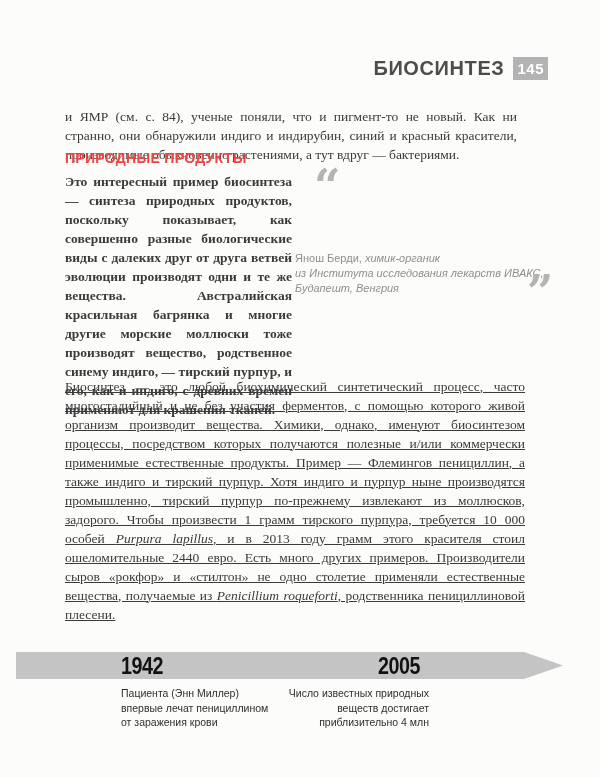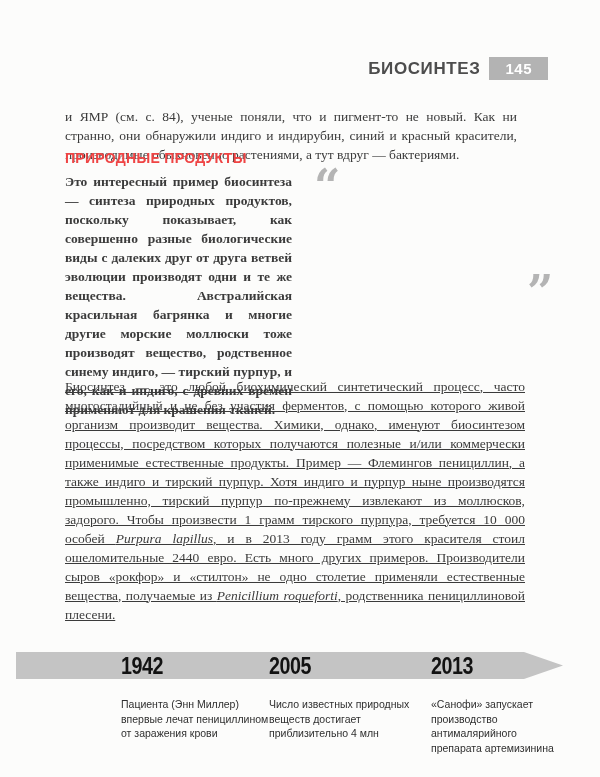--- a/index.html
+++ b/index.html
@@ -11,26 +11,26 @@
     font-family:"Liberation Serif", serif;
     color:#3b3b3b;
   }
   
   .header{
     position:absolute;top:57px;right:52px;
     display:flex;align-items:center;gap:9px;
     font-family:"Liberation Sans", sans-serif;
   }
   .chapter{
-    font-size:17px;font-weight:bold;color:#4d4d4d;letter-spacing:.6px;
+    font-size:20px;font-weight:bold;color:#4d4d4d;letter-spacing:.6px;
   }
   .page-badge{
     background:#b3b3b3;color:#ffffff;
     font-size:15px;font-weight:bold;
-    padding:3px 16px;letter-spacing:.5px;
+    padding:3px 4px;letter-spacing:.5px;
   }
   
   .para{
     position:absolute;left:65px;width:460px;
     font-size:13.5px;line-height:19px;
     text-align:justify;color:#3b3b3b;
     hyphens:auto;
   }
   .intro{top:93px;width:452px;}
   .para-bio{top:363px;text-decoration:underline;}
@@ -76,30 +76,30 @@
   .attribution .it{font-style:italic;}
   
   .timeline{position:absolute;left:16px;top:652px;width:600px;height:120px;}
   .t-band{
     position:absolute;left:0;top:0;width:547px;height:27px;
     background:#c4c4c4;
     clip-path:polygon(0 0,508px 0,547px 50%,508px 100%,0 100%);
   }
   .t-event{position:absolute;top:0;width:160px;}
   .t-e0{left:105px;}
-  .t-e1{left:253px;}
+  .t-e1{left:253px;text-align:right;}
   .t-e2{left:415px;}
   .t-year{
     font-family:"Liberation Sans", sans-serif;
     font-weight:bold;font-size:24px;line-height:27px;
     color:#121212;letter-spacing:-0.5px;
     display:inline-block;transform:scaleX(.82);transform-origin:left center;
   }
   .t-desc{
-    margin-top:18px;
+    margin-top:7px;
     font-family:"Liberation Sans", sans-serif;
     font-size:10.5px;line-height:14.5px;color:#2f2f2f;
     white-space:pre-line;
   }
 </style>
 </head>
 <body>
 
 <div class="page">
 
@@ -112,41 +112,39 @@
 
   <div class="section-heading">ПРИРОДНЫЕ ПРОДУКТЫ</div>
 
   <div class="left-col">Это интересный пример биосинтеза — синтеза природных продуктов, поскольку показывает, как совершенно разные биологические виды с далеких друг от друга ветвей эволюции производят одни и те же вещества. Австралийская красильная багрянка и многие другие морские моллюски тоже производят вещество, родственное синему индиго, — тирский пурпур, и его, как и индиго, с древних времен применяют для крашения тканей.</div>
 
   <div class="quote-col">
     <div class="quote-text">
       <span class="q-mark q-open">“</span>
       <span class="q-mark q-close">”</span>
     </div>
+    <div class="attribution">
+      <span>Янош Берди, </span><span class="it">химик-органик</span><br>
+      <span class="it">из Института исследования лекарств ИВАКС,</span><br>
+      <span class="it">Будапешт, Венгрия</span>
+    </div>
   </div>
 
   <p class="para para-bio"><span>Биосинтез — это любой биохимический синтетический процесс, часто многостадийный и не без участия ферментов, с помощью которого живой организм производит вещества. Химики, однако, именуют биосинтезом процессы, посредством которых получаются полезные и/или коммерчески применимые естественные продукты. Пример — Флемингов пенициллин, а также индиго и тирский пурпур. Хотя индиго и пурпур ныне производятся промышленно, тирский пурпур по-прежнему извлекают из моллюсков, задорого. Чтобы произвести 1 грамм тирского пурпура, требуется 10 000 особей </span><span class="latin">Purpura lapillus</span><span>, и в 2013 году грамм этого красителя стоил ошеломительные 2440 евро. Есть много других примеров. Производители сыров «рокфор» и «стилтон» не одно столетие применяли естественные вещества, получаемые из </span><span class="latin">Penicillium roqueforti</span><span>, родственника пенициллиновой плесени.</span></p>
 
 
   <div class="timeline">
     <div class="t-band"></div>
     <div class="t-event t-e0">
       <span class="t-year">1942</span>
       <div class="t-desc">Пациента (Энн Миллер)
 впервые лечат пенициллином
 от заражения крови</div>
     </div>
     <div class="t-event t-e1">
       <span class="t-year">2005</span>
       <div class="t-desc">Число известных природных
 веществ достигает
 приблизительно 4 млн</div>
     </div>
-    <div class="t-event t-e2">
-      <span class="t-year">2013</span>
-      <div class="t-desc">«Санофи» запускает
-производство
-антималярийного
-препарата артемизинина</div>
-    </div>
   </div>
 
 </div>
 
 </body></html>

